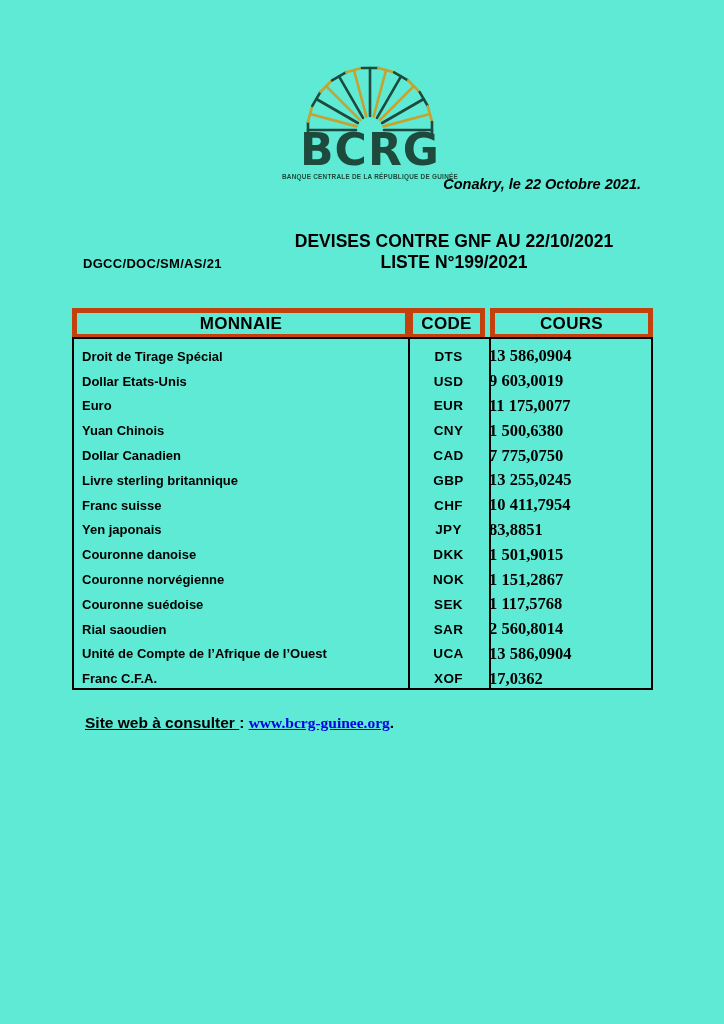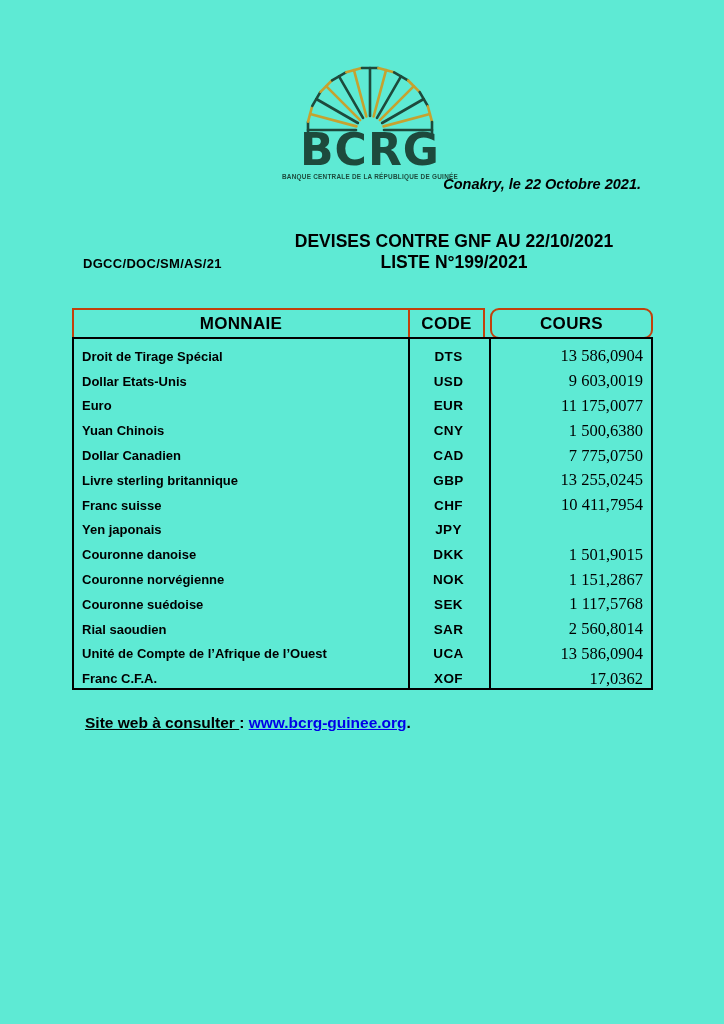--- a/index.html
+++ b/index.html
@@ -31,51 +31,51 @@
     font-size:13px;font-weight:bold;letter-spacing:0.3px;
   }
   #title{
     position:absolute;left:253px;top:231px;width:402px;
     text-align:center;font-size:17.5px;font-weight:bold;line-height:21px;
     white-space:nowrap;
   }
   
   .hdr-cell{
     position:absolute;top:308px;height:31px;box-sizing:border-box;
-    border:2px solid #c2410c;display:flex;align-items:center;justify-content:center;
+    border:5px solid #c2410c;display:flex;align-items:center;justify-content:center;
     font-size:17px;font-weight:bold;letter-spacing:0.3px;
   }
   #hdr-monnaie{left:72px;width:338px;}
   #hdr-code{left:408px;width:77px;}
-  #hdr-cours{left:490px;width:163px;border-radius:9px;}
+  #hdr-cours{left:490px;width:163px;}
   #table-body{
     position:absolute;left:72px;top:337px;width:581px;height:353px;
     box-sizing:border-box;border:2px solid #000;
   }
   .vline{position:absolute;top:0;bottom:0;width:2px;background:#000;}
   #vline-1{left:334px;}
   #vline-2{left:415px;}
   #rows{position:absolute;left:0;top:0;right:0;bottom:0;padding-top:5px;}
   .row{height:24.8px;display:flex;align-items:center;}
   .cell-monnaie{
     width:334px;box-sizing:border-box;padding-left:8px;
     font-size:13px;font-weight:bold;white-space:nowrap;
   }
   .cell-code{
     width:81px;box-sizing:border-box;text-align:center;
     font-size:13.5px;font-weight:bold;letter-spacing:0.4px;
   }
   .cell-cours{
-    flex:1;box-sizing:border-box;padding-right:8px;text-align:right;
-    font-family:"Liberation Serif",serif;font-size:16.5px;font-weight:normal;
+    flex:1;box-sizing:border-box;padding-right:8px;text-align:left;
+    font-family:"Liberation Serif",serif;font-size:16.5px;font-weight:bold;
   }
   
   #footer{position:absolute;left:85px;top:714px;font-size:15.5px;font-weight:bold;}
   #footer .lbl{text-decoration:underline;white-space:pre;}
-  #footer a{color:var(--link);text-decoration:underline;font-weight:bold;}
+  #footer a{color:var(--link);text-decoration:underline;font-weight:bold;font-family:Liberation Serif, serif;}
 </style>
 </head>
 <body>
 
 <div id="page" style="--green: #1d4a3c; --gold: #c6a22f; --link: #0000e8;">
 
   <div id="logo">
     <svg id="logo-rays" width="164" height="92" viewBox="0 0 164 92">
         <g stroke="#1d4a3c" stroke-width="2.6" stroke-linecap="round">
           <line x1="68" y1="86" x2="20" y2="85.99999999999999"></line>
@@ -182,20 +182,21 @@
       <div class="cell-cours">13 255,0245</div>
     </div>
         <div class="row">
       <div class="cell-monnaie">Franc suisse</div>
       <div class="cell-code">CHF</div>
       <div class="cell-cours">10 411,7954</div>
     </div>
         <div class="row">
       <div class="cell-monnaie">Yen japonais</div>
       <div class="cell-code">JPY</div>
+      <div class="cell-cours">83,8851</div>
     </div>
         <div class="row">
       <div class="cell-monnaie">Couronne danoise</div>
       <div class="cell-code">DKK</div>
       <div class="cell-cours">1 501,9015</div>
     </div>
         <div class="row">
       <div class="cell-monnaie">Couronne norvégienne</div>
       <div class="cell-code">NOK</div>
       <div class="cell-cours">1 151,2867</div>

